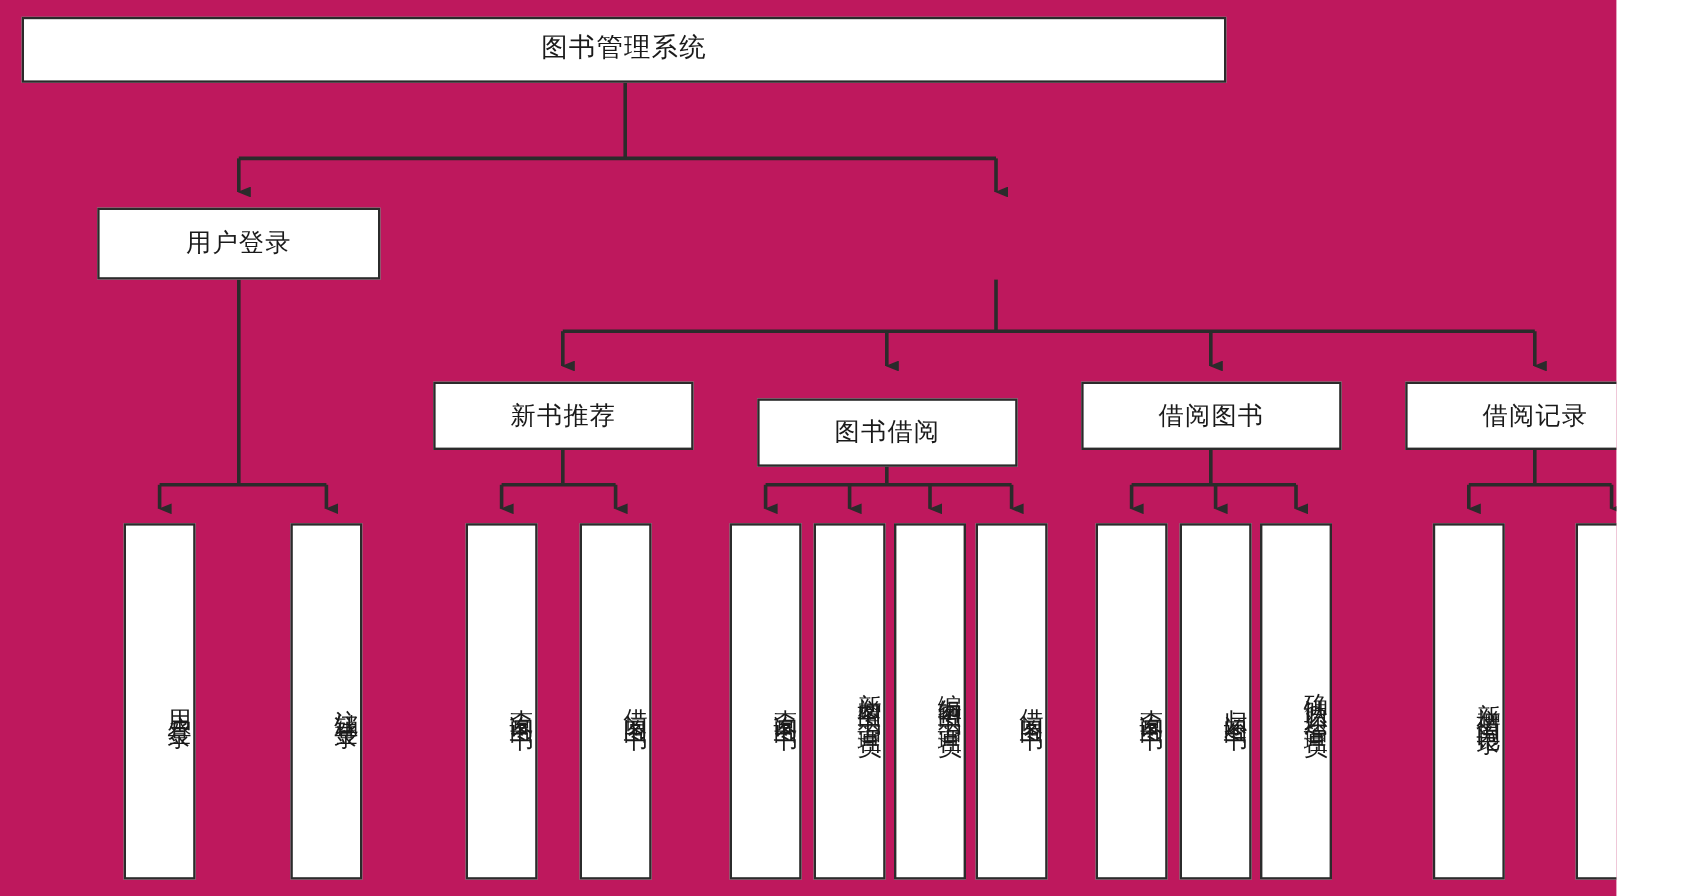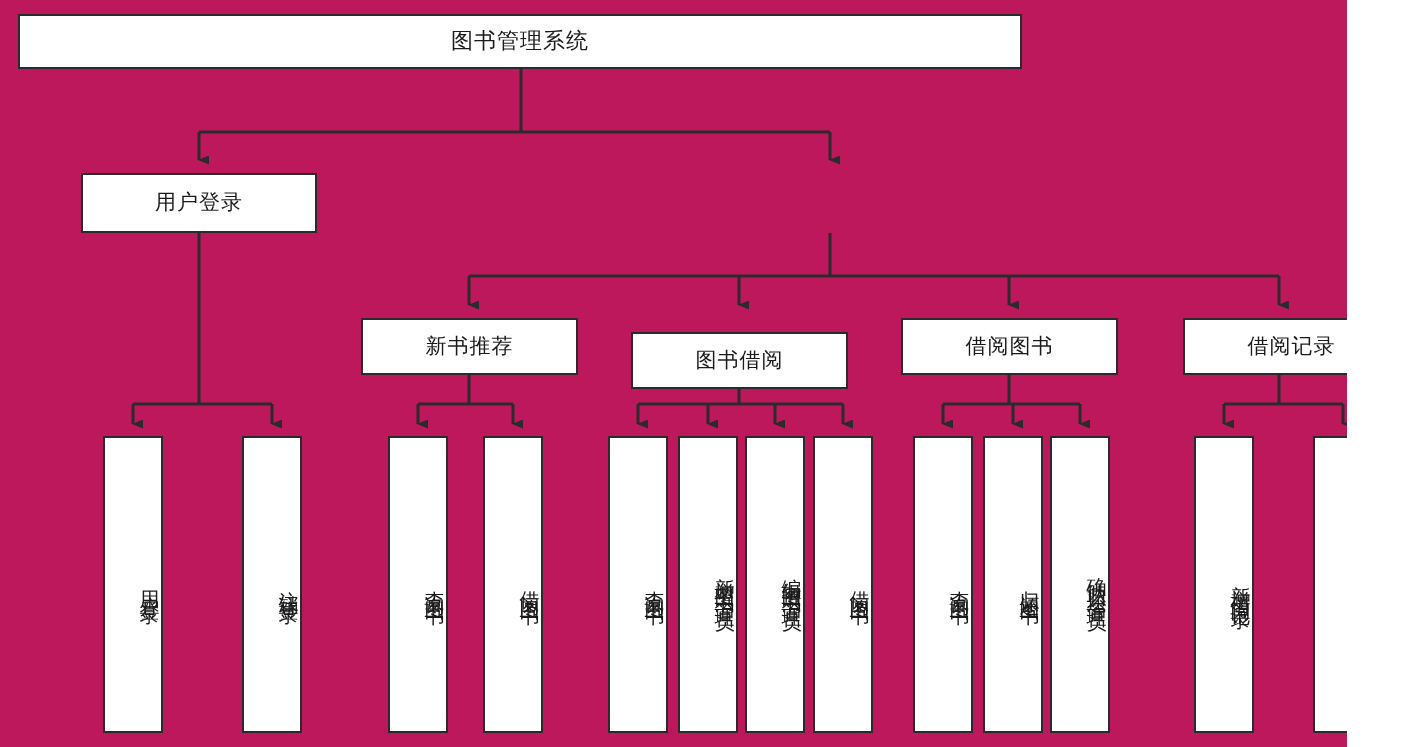--- a/index.html
+++ b/index.html
@@ -134,21 +134,21 @@
 
   <div class="node node-h" style="left:361px; top:318px; width:217px; height:57px;justify-content:center;">
     <span>新书推荐</span>
   </div>
   <div class="node node-h" style="left:631px; top:332px; width:217px; height:57px;">
     <span>图书借阅</span>
   </div>
   <div class="node node-h" style="left:901px; top:318px; width:217px; height:57px;">
     <span>借阅图书</span>
   </div>
-  <div class="node node-h" style="left:1171px; top:318px; width:217px; height:57px;margin-left:12px;">
+  <div class="node node-h" style="left:1171px; top:318px; width:217px; height:57px;">
     <span>借阅记录</span>
   </div>
 
   <div class="node node-v" style="left:103px; top:436px; width:60px; height:297px;">
     <span class="vlabel">用户登录</span>
   </div>
   <div class="node node-v" style="left:242px; top:436px; width:60px; height:297px;">
     <span class="vlabel">注销登录</span>
   </div>
 

